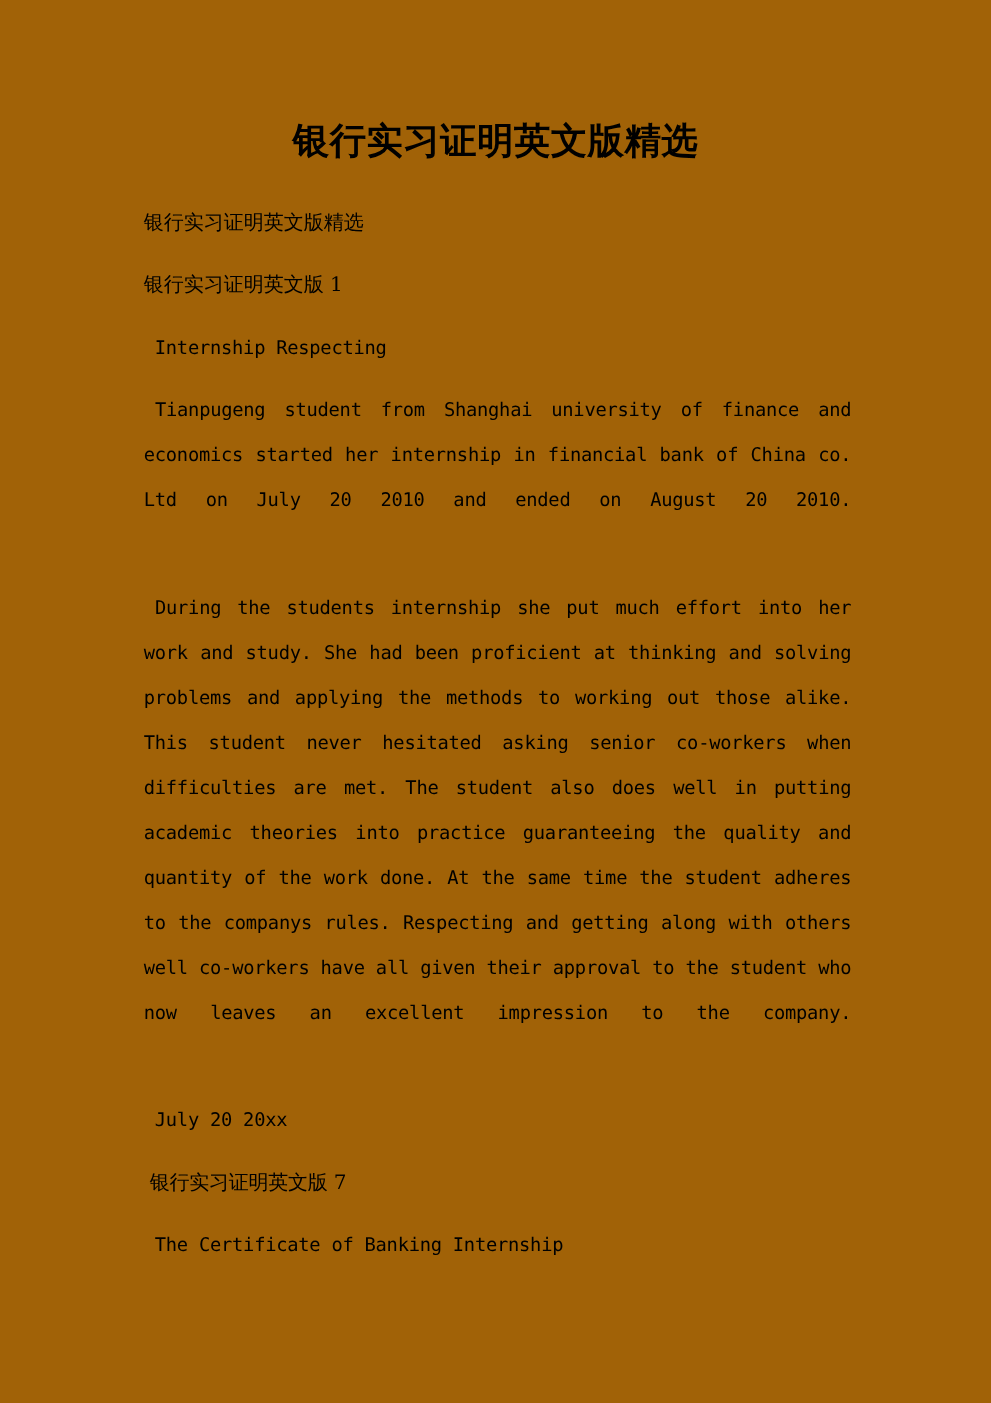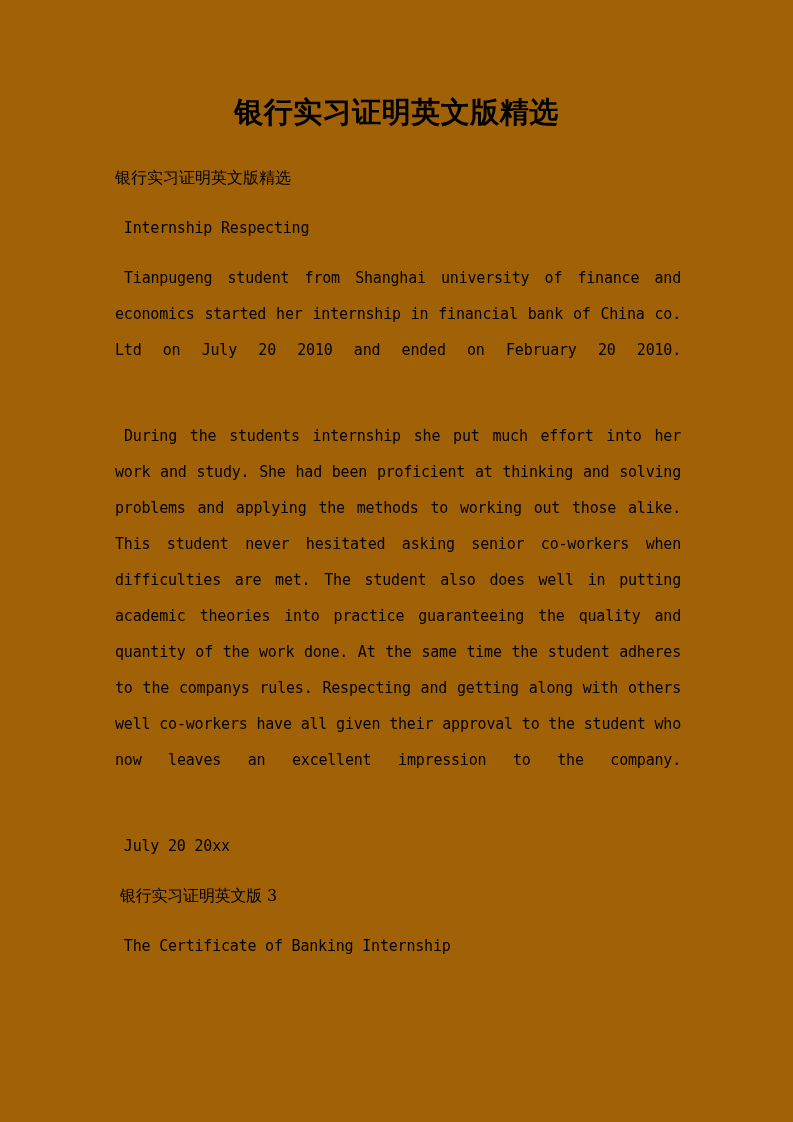--- a/index.html
+++ b/index.html
@@ -83,29 +83,30 @@
 <body>
 
 <div class="page">
 
   <div class="doc-title">银行实习证明英文版精选</div>
 
   <div class="body-block">
 
     <p class="cn-line">银行实习证明英文版精选</p>
 
+    <p class="cn-line">银行实习证明英文版 1</p>
 
     <p class="en-line"> Internship Respecting</p>
 
-    <p class="en-para last-full">Tianpugeng student from Shanghai university of finance and economics started her internship in financial bank of China co. Ltd on July 20 2010 and ended on February 20 2010.</p>
+    <p class="en-para last-full">Tianpugeng student from Shanghai university of finance and economics started her internship in financial bank of China co. Ltd on July 20 2010 and ended on August 20 2010.</p>
 
     <p class="en-para last-full">During the students internship she put much effort into her work and study. She had been proficient at thinking and solving problems and applying the methods to working out those alike. This student never hesitated asking senior co-workers when difficulties are met. The student also does well in putting academic theories into practice guaranteeing the quality and quantity of the work done. At the same time the student adheres to the companys rules. Respecting and getting along with others well co-workers have all given their approval to the student who now leaves an excellent impression to the company.</p>
 
 
     <p class="en-line"> July 20 20xx</p>
 
-    <p class="en-line" style="font-family: 'DejaVu Serif','Liberation Serif',serif; font-size:16px;"> 银行实习证明英文版 3</p>
+    <p class="en-line" style="font-family: 'DejaVu Serif','Liberation Serif',serif; font-size:16px;"> 银行实习证明英文版 7</p>
 
     <p class="en-line"> The Certificate of Banking Internship</p>
 
   </div>
 
 </div>
 
 </body></html>

